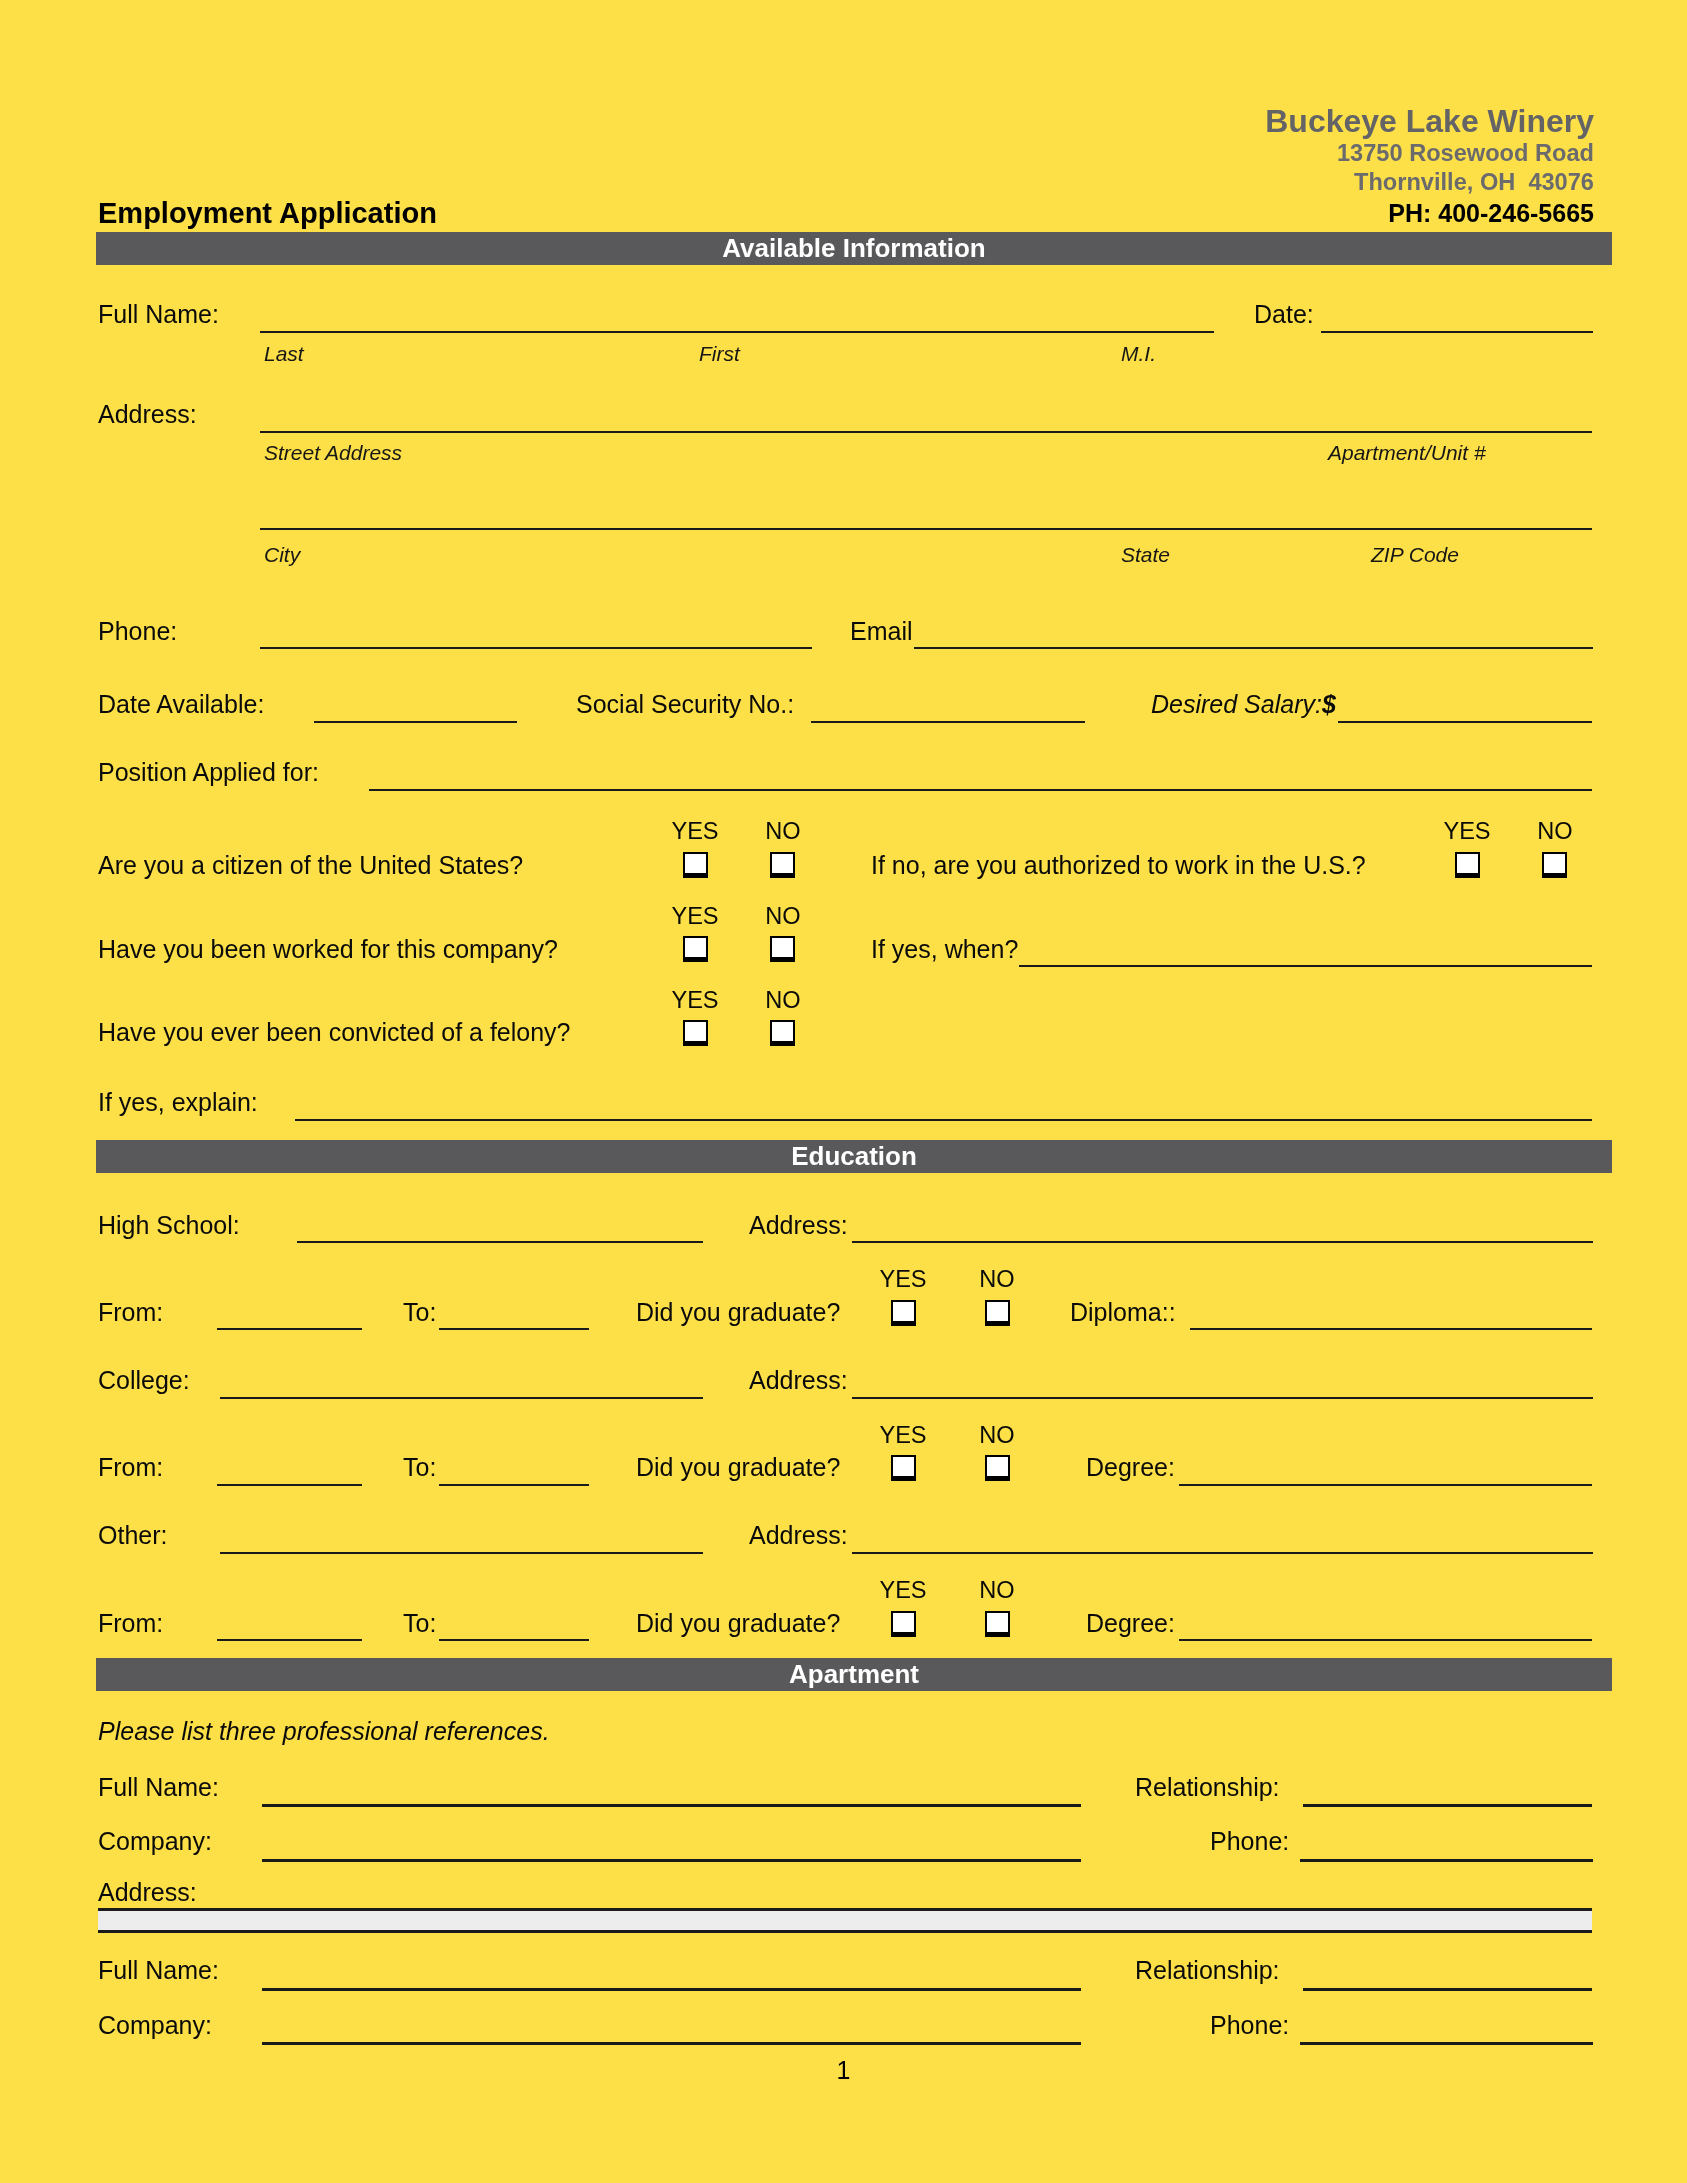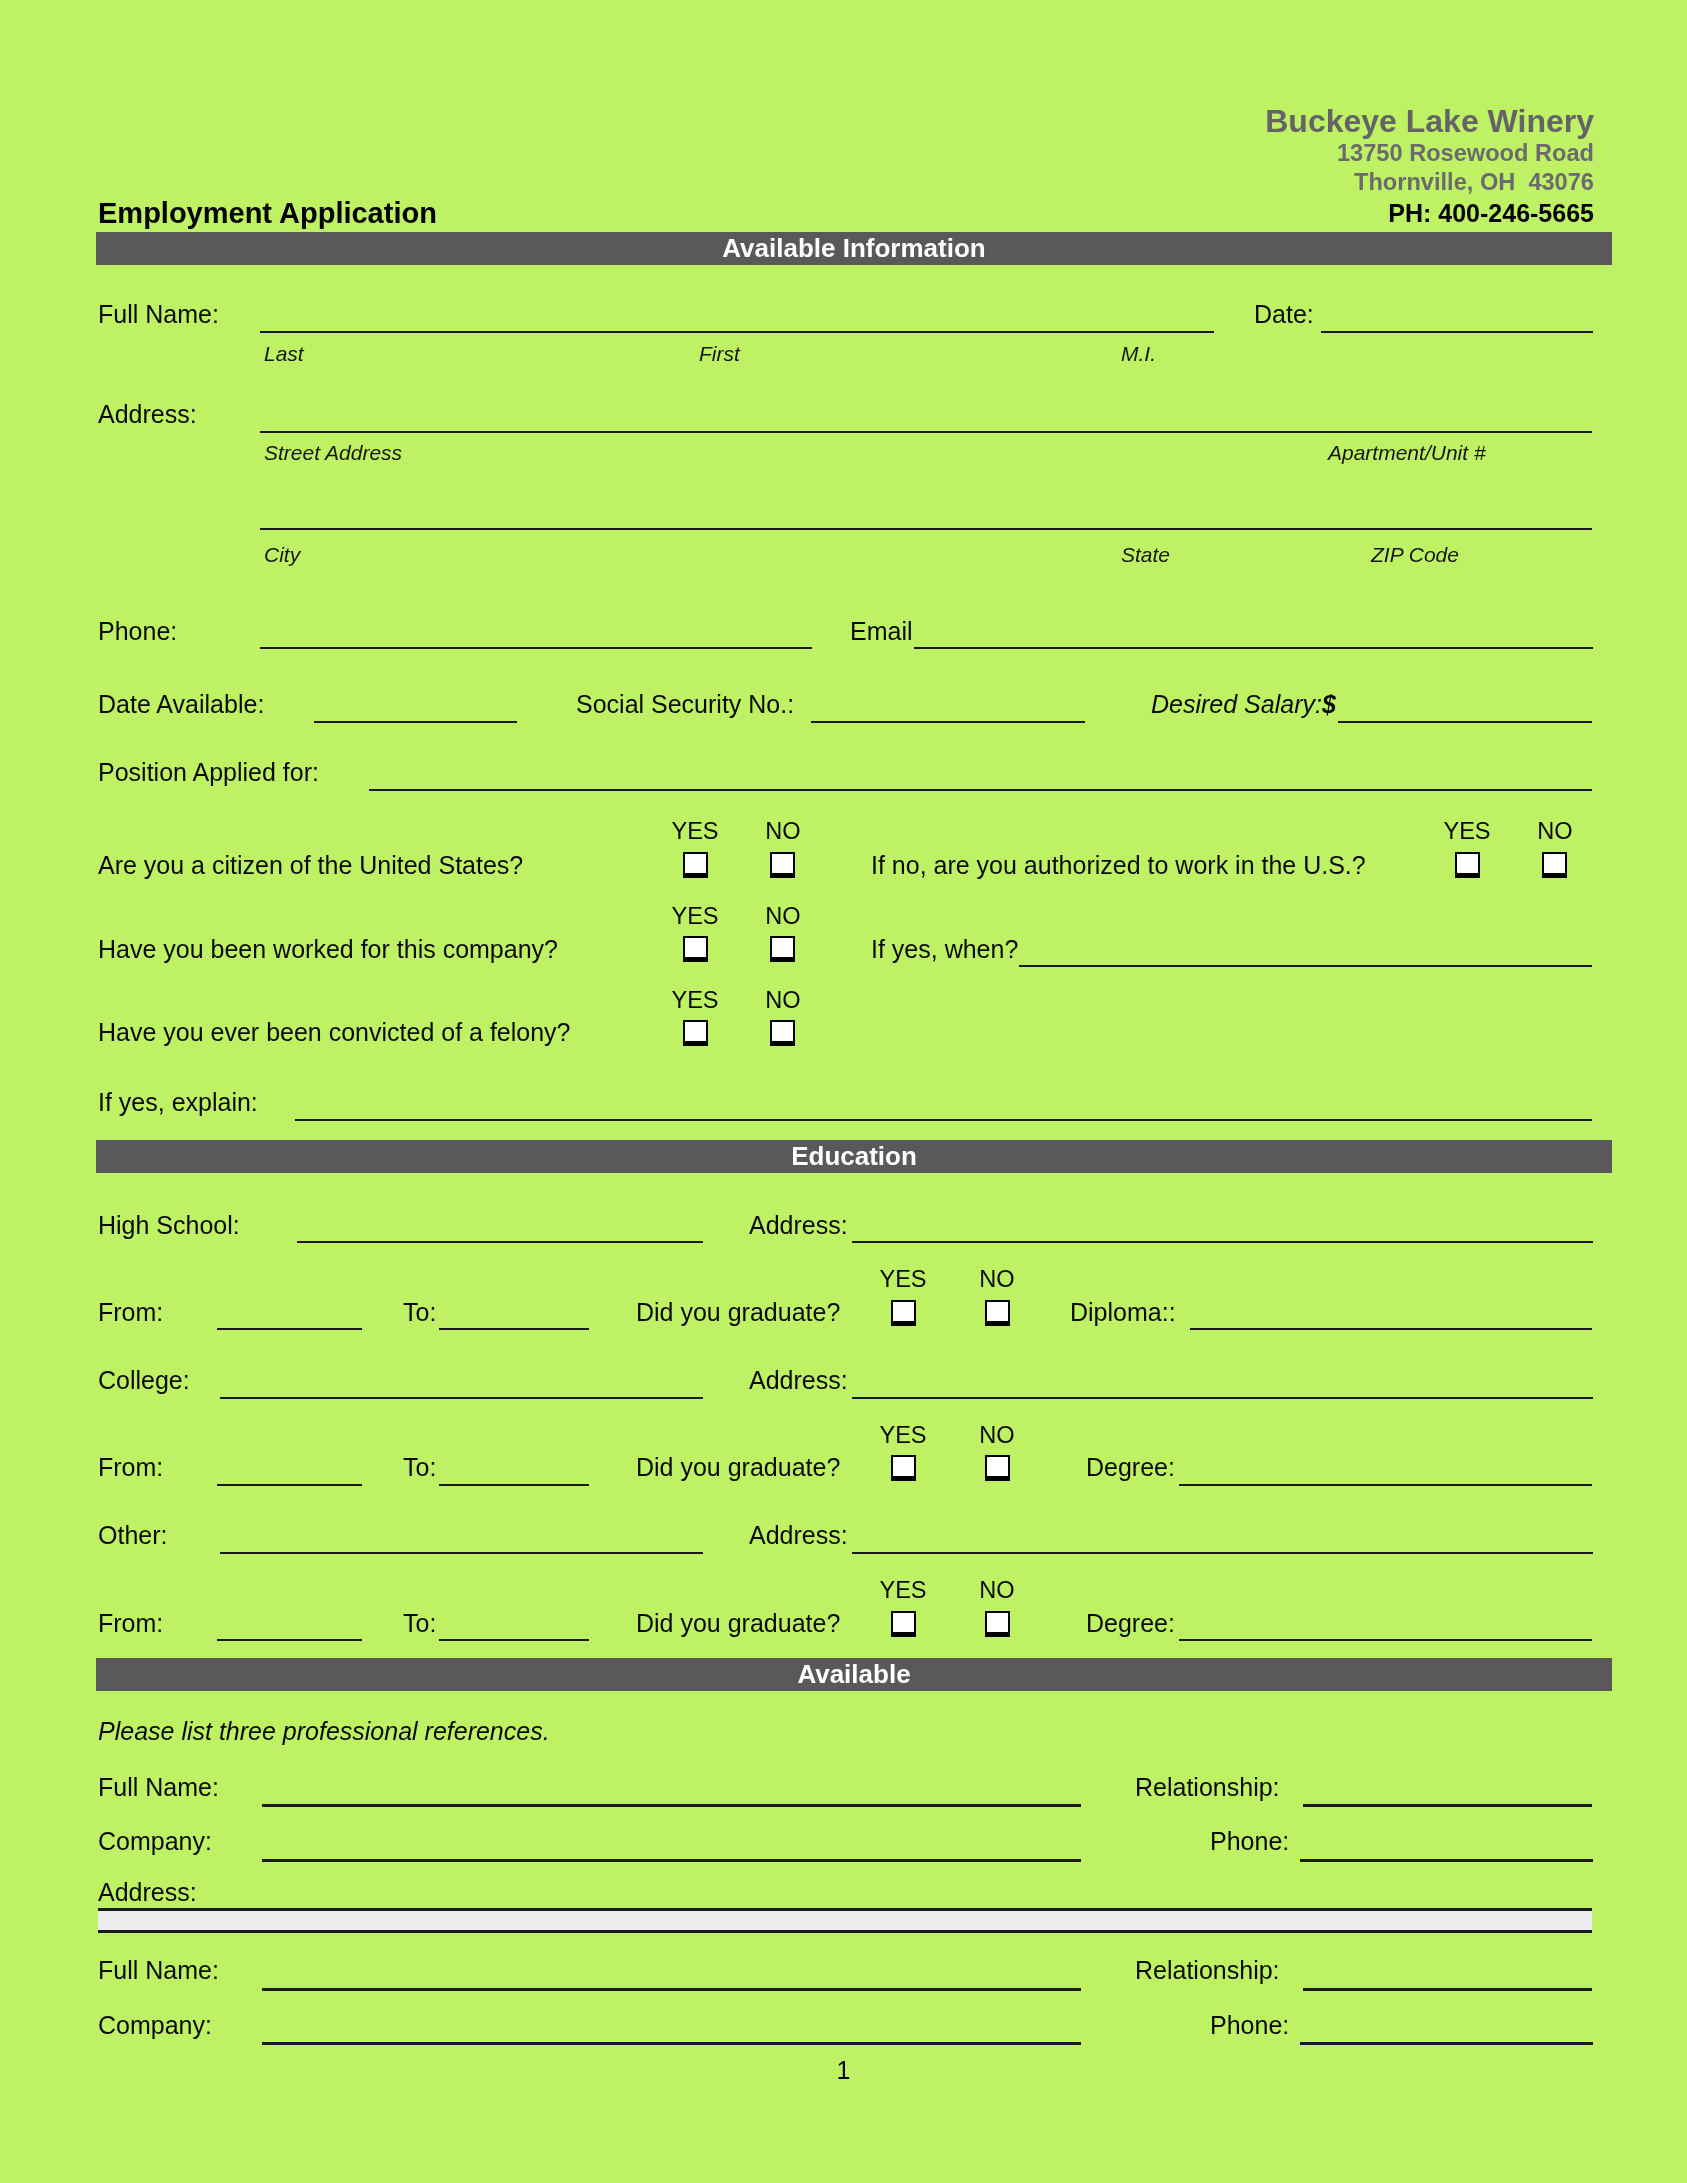--- a/index.html
+++ b/index.html
@@ -1,20 +1,20 @@
 <!DOCTYPE html>
 <html style="font-size:14px"><head>
 <meta charset="utf-8">
 <style>
   html,body{margin:0;padding:0;background:#fff;}
   #page{
     position:relative;
     width:1687px;
     height:2184px;
-    background:#bef264;
+    background:#fde047;
     font-family:"Liberation Sans", sans-serif;
     color:#000;
     overflow:hidden;
   }
   .lbl{position:absolute;font-size:25px;white-space:nowrap;color:#0a0a0a;}
   .ital{position:absolute;font-size:21px;font-style:italic;white-space:nowrap;color:#161616;}
   .yn{position:absolute;font-size:23.6px;width:56px;text-align:center;white-space:nowrap;color:#0a0a0a;}
   .fline{position:absolute;height:0;border-top:2.6px solid #1a1a1a;}
   .fline4{border-top-width:3.5px;}
   .cb{position:absolute;width:25px;height:26px;box-sizing:border-box;border:2.6px solid #000;border-bottom-width:5.2px;background:#fff;}
@@ -152,21 +152,21 @@
   <div class="lbl" style="left:98px;top:1609px;">From:</div>
   <div class="fline" style="left:217px;top:1639px;width:145px;"></div>
   <div class="lbl" style="left:403px;top:1609px;">To:</div>
   <div class="fline" style="left:439px;top:1639px;width:150px;"></div>
   <div class="lbl" style="left:636px;top:1609px;">Did you graduate?</div>
   <div class="cb" style="left:891px;top:1611px;"></div>
   <div class="cb" style="left:985px;top:1611px;"></div>
   <div class="lbl" style="left:1086px;top:1609px;">Degree:</div>
   <div class="fline" style="left:1179px;top:1639px;width:413px;"></div>
 
-  <div class="bar" style="top:1658px;">Available</div>
+  <div class="bar" style="top:1658px;">Apartment</div>
 
   <div class="lbl" style="left:98px;top:1717px;font-style:italic;">Please list three professional references.</div>
 
   <div class="lbl" style="left:98px;top:1773px;">Full Name:</div>
   <div class="fline fline4" style="left:262px;top:1804px;width:819px;"></div>
   <div class="lbl" style="left:1135px;top:1773px;">Relationship:</div>
   <div class="fline fline4" style="left:1303px;top:1804px;width:289px;"></div>
 
   <div class="lbl" style="left:98px;top:1827px;">Company:</div>
   <div class="fline fline4" style="left:262px;top:1859px;width:819px;"></div>

